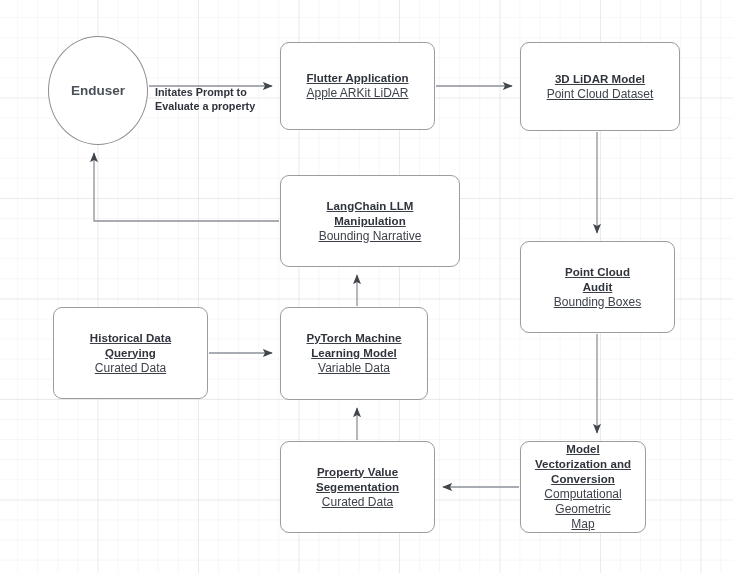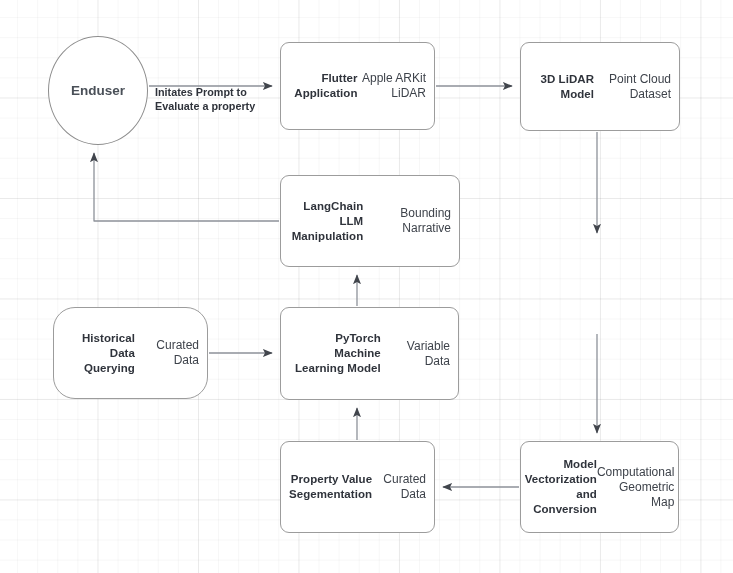--- a/index.html
+++ b/index.html
@@ -39,26 +39,27 @@
     height: 573px;
     pointer-events: none;
   }
   .node {
     position: absolute;
     box-sizing: border-box;
     background: #ffffff;
     border: 1.3px solid #9c9c9c;
     border-radius: 9px;
     display: flex;
-    flex-direction: row;
+    flex-direction: column;
     align-items: center;
     justify-content: center;
-    text-align: right;
+    text-align: center;
     color: #3b3f47;
     padding: 4px 8px;
+    text-decoration: underline;
   }
   .node .title {
     font-weight: bold;
     font-size: 11.5px;
     line-height: 15px;
     color: #2f333b;
     letter-spacing: 0.05px;
   }
   .node .sub {
     font-weight: normal;
@@ -153,34 +154,38 @@
   <div class="node" style="left:520px; top:42px; width:160px; height:89px;">
     <div class="title">3D LiDAR Model</div>
     <div class="sub">Point Cloud Dataset</div>
   </div>
 
   <div class="node" style="left:280px; top:175px; width:180px; height:92px;">
     <div class="title">LangChain LLM<br>Manipulation</div>
     <div class="sub">Bounding Narrative</div>
   </div>
 
+  <div class="node" style="left:520px; top:241px; width:155px; height:92px;">
+    <div class="title">Point Cloud<br>Audit</div>
+    <div class="sub">Bounding Boxes</div>
+  </div>
 
-  <div class="node" style="left:53px; top:307px; width:155px; height:92px;border-radius:22px;">
+  <div class="node" style="left:53px; top:307px; width:155px; height:92px;">
     <div class="title">Historical Data<br>Querying</div>
     <div class="sub">Curated Data</div>
   </div>
 
-  <div class="node" style="left:280px; top:307px; width:179px; height:93px;">
+  <div class="node" style="left:280px; top:307px; width:148px; height:93px;">
     <div class="title">PyTorch Machine<br>Learning Model</div>
     <div class="sub">Variable Data</div>
   </div>
 
   <div class="node" style="left:280px; top:441px; width:155px; height:92px;">
     <div class="title">Property Value<br>Segementation</div>
     <div class="sub">Curated Data</div>
   </div>
 
-  <div class="node" style="left:520px; top:441px; width:159px; height:92px;">
+  <div class="node" style="left:520px; top:441px; width:126px; height:92px;">
     <div class="title">Model Vectorization and<br>Conversion</div>
     <div class="sub">Computational Geometric<br>Map</div>
   </div>
 
 </div>
 
 </body></html>

